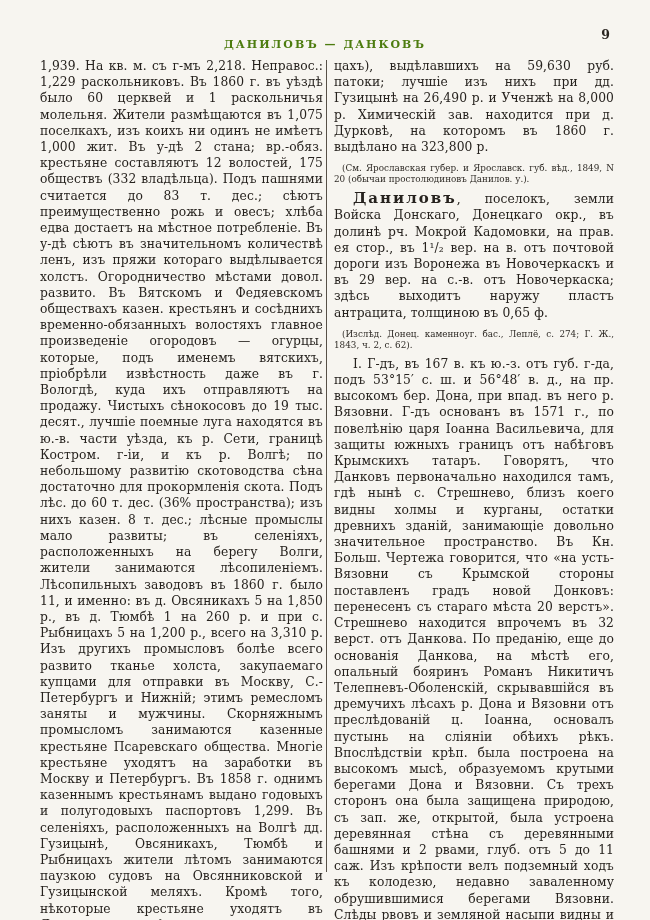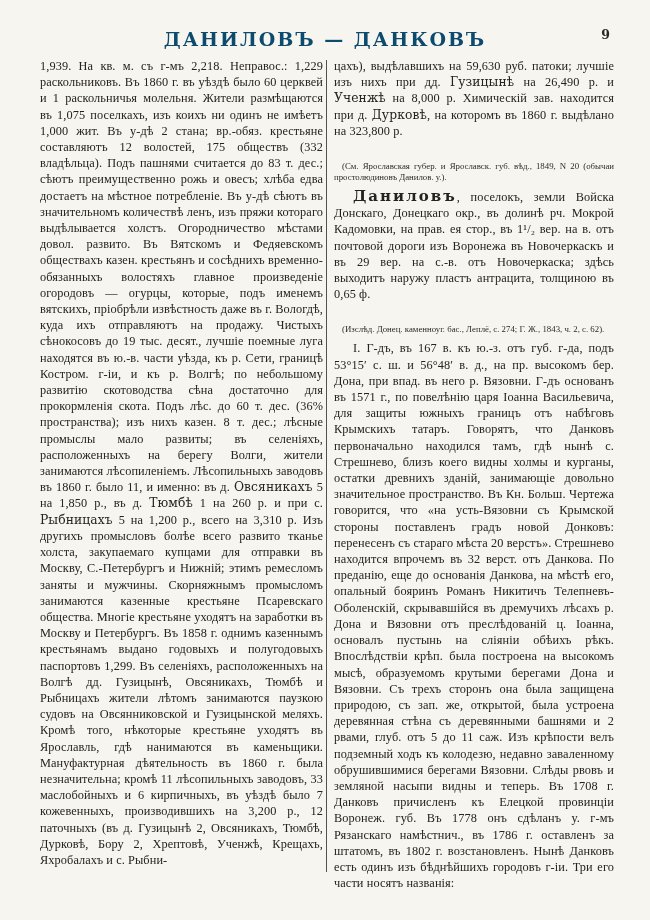--- a/index.html
+++ b/index.html
@@ -6,24 +6,24 @@
   body {
     width: 650px; height: 920px;
     background: #f7f5f0;
     font-family: "DejaVu Serif", "Liberation Serif", serif;
     color: #26221e;
     -webkit-font-smoothing: antialiased;
   }
   .page { position: relative; width: 650px; height: 920px; overflow: hidden; }
 
   .header-title {
-    position: absolute; top: 28px; left: 0; right: 0;
+    position: absolute; top: 38px; left: 0; right: 0;
     text-align: center;
-    font-size: 19px; font-weight: bold; letter-spacing: 2px;
-    color: #0c4a6e;
+    font-size: 11px; font-weight: bold; letter-spacing: 2px;
+    color: #4d7c0f;
   }
   .page-number {
     position: absolute; top: 27px; right: 40px;
     font-size: 12.5px; font-weight: bold; color: #2a2520;
   }
 
   .divider {
     position: absolute; left: 326px; top: 60px;
     width: 1px; height: 812px;
     background: #575047;
@@ -37,27 +37,27 @@
   }
   .col.left  { left: 40px;  width: 283px; }
   .col.right { left: 334px; width: 280px; }
 
   .block { margin: 0; padding: 0; }
   .block.indent { text-indent: 19px; }
   .block.entry { margin-top: 2px; }
 
   .block.citation {
     font-size: 8.8px; line-height: 11px;
-    margin: 22px 0 5px 0;
+    margin: 8px 0 5px 0;
     text-indent: 8px;
     letter-spacing: 0;
     color: #2e2a25;
   }
 
-  .seg-normal { font-style: normal; font-family: Liberation Serif, serif; }
+  .seg-normal { font-style: normal; }
   .seg-italic { }
   .seg-headword {
     font-weight: bold;
     font-size: 15px;
     letter-spacing: 2px;
     margin-top: 12px;
   }
 </style>
 </head>
 <body>

